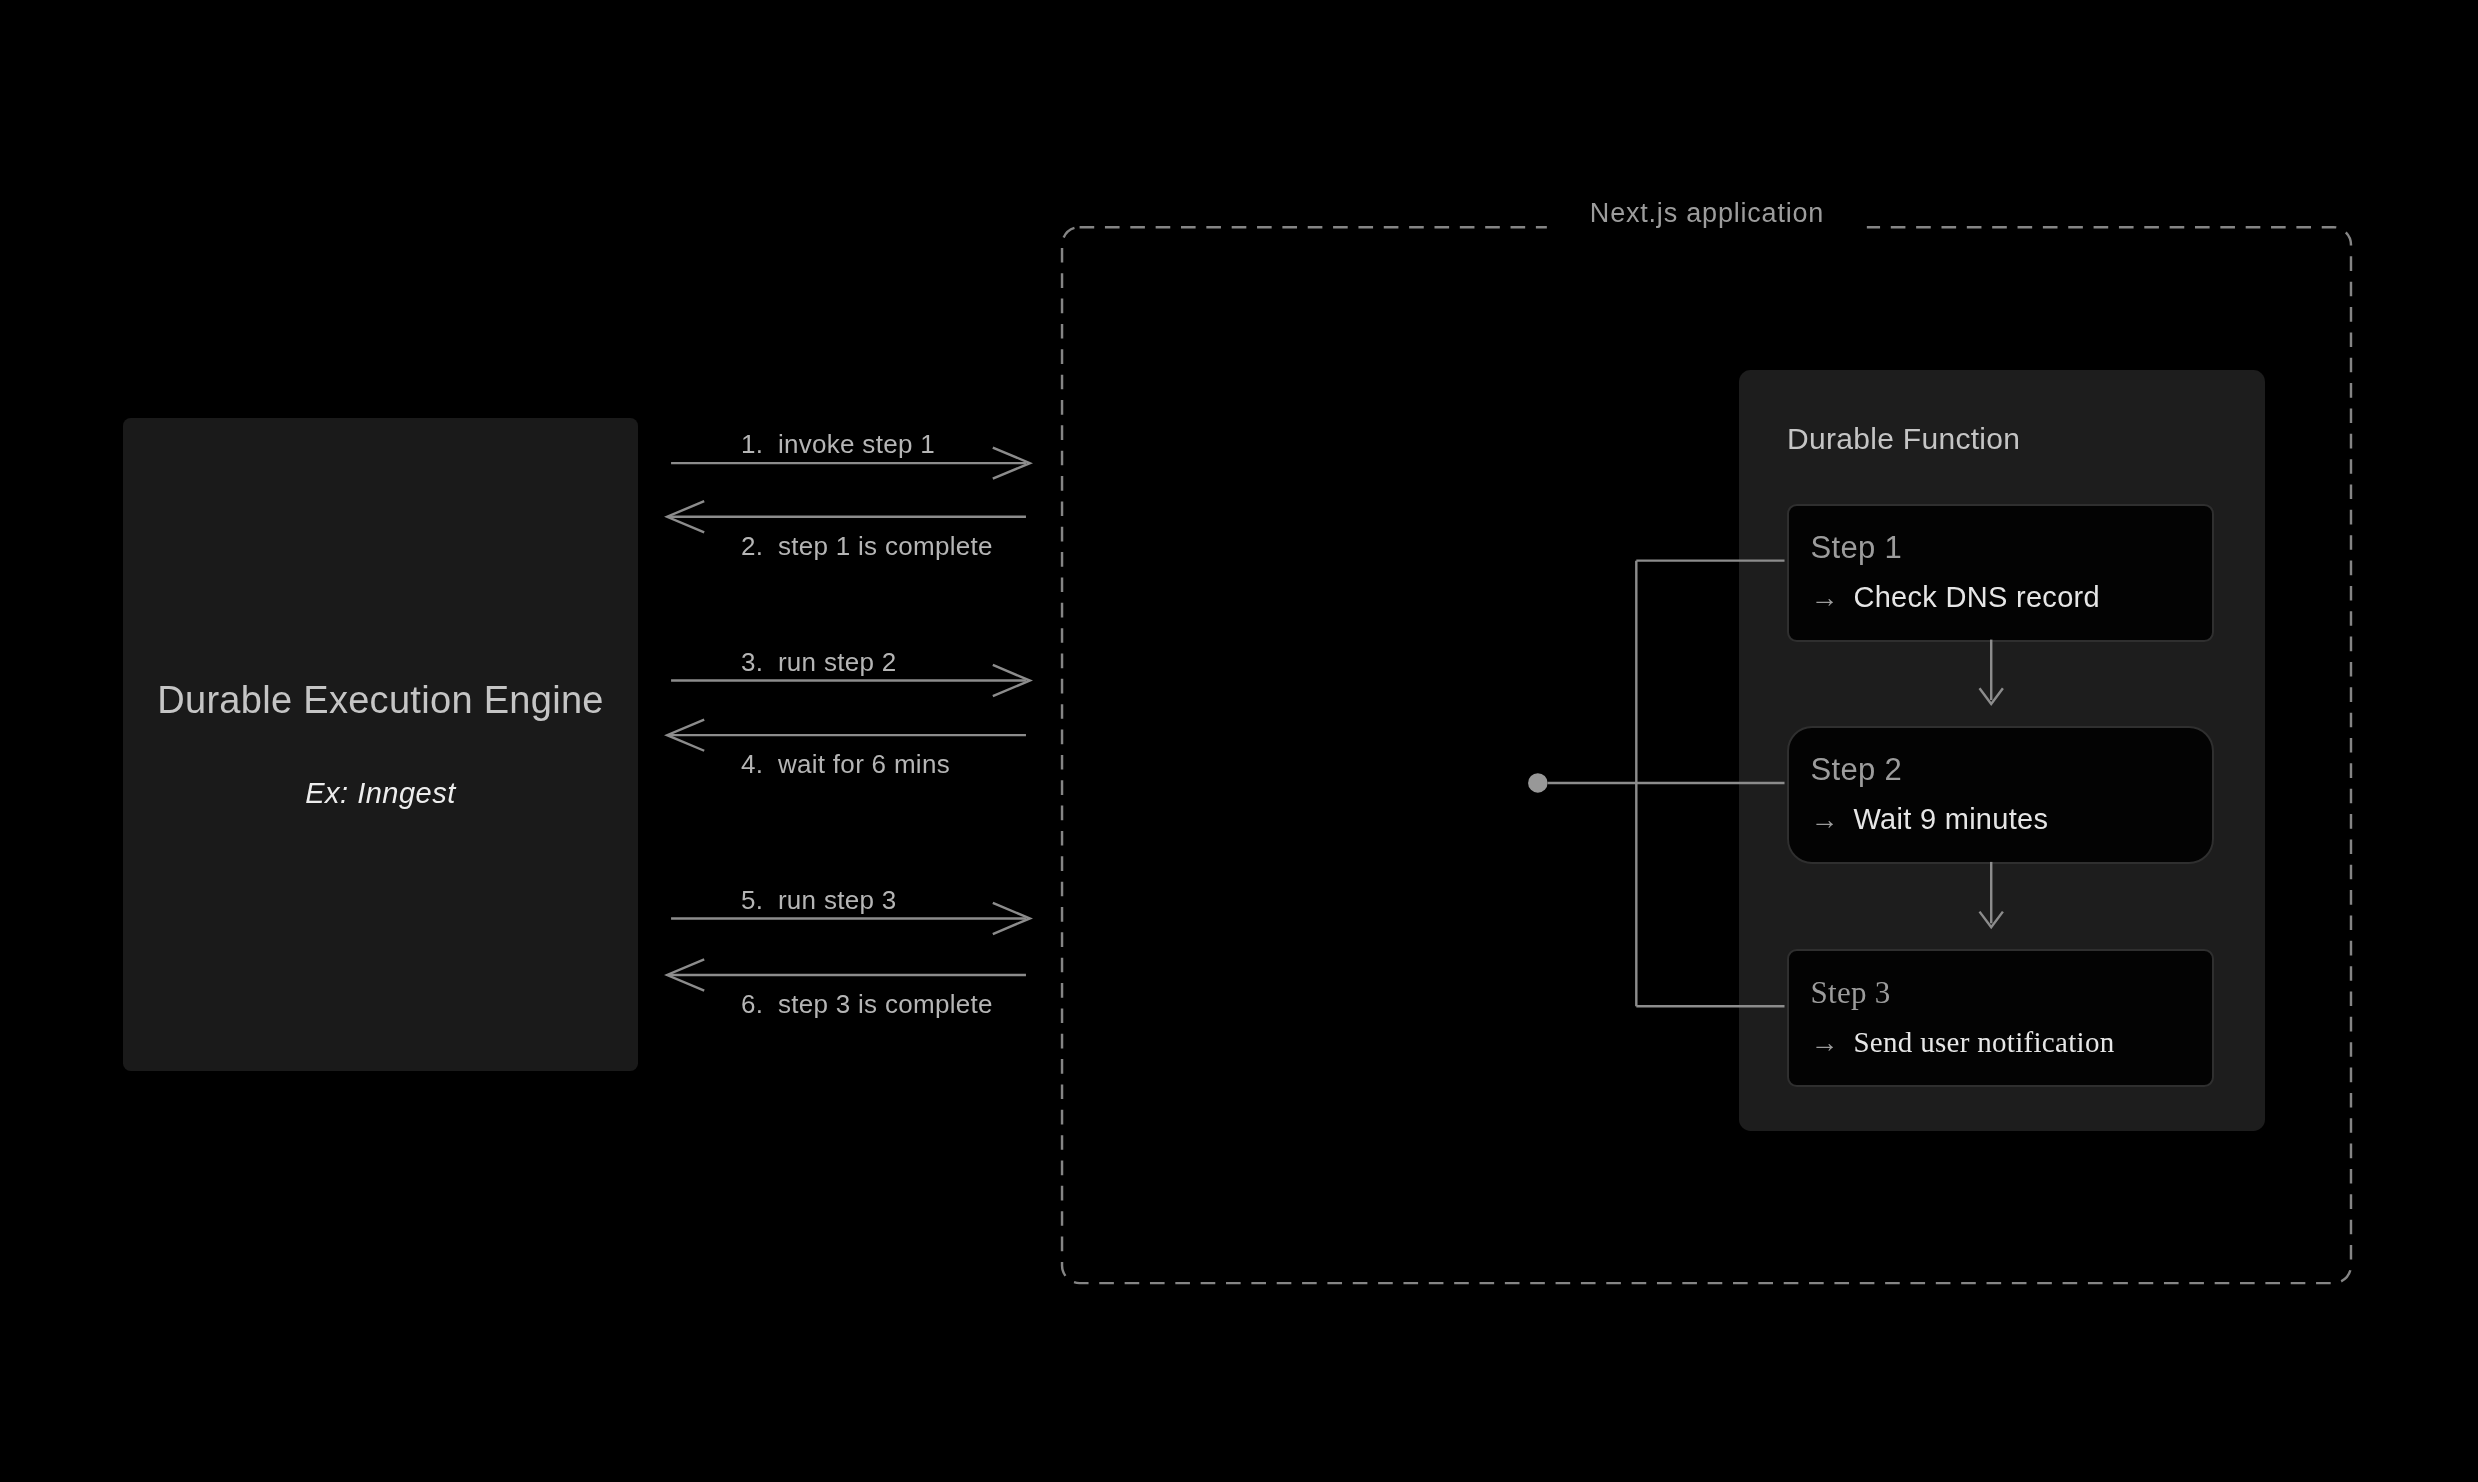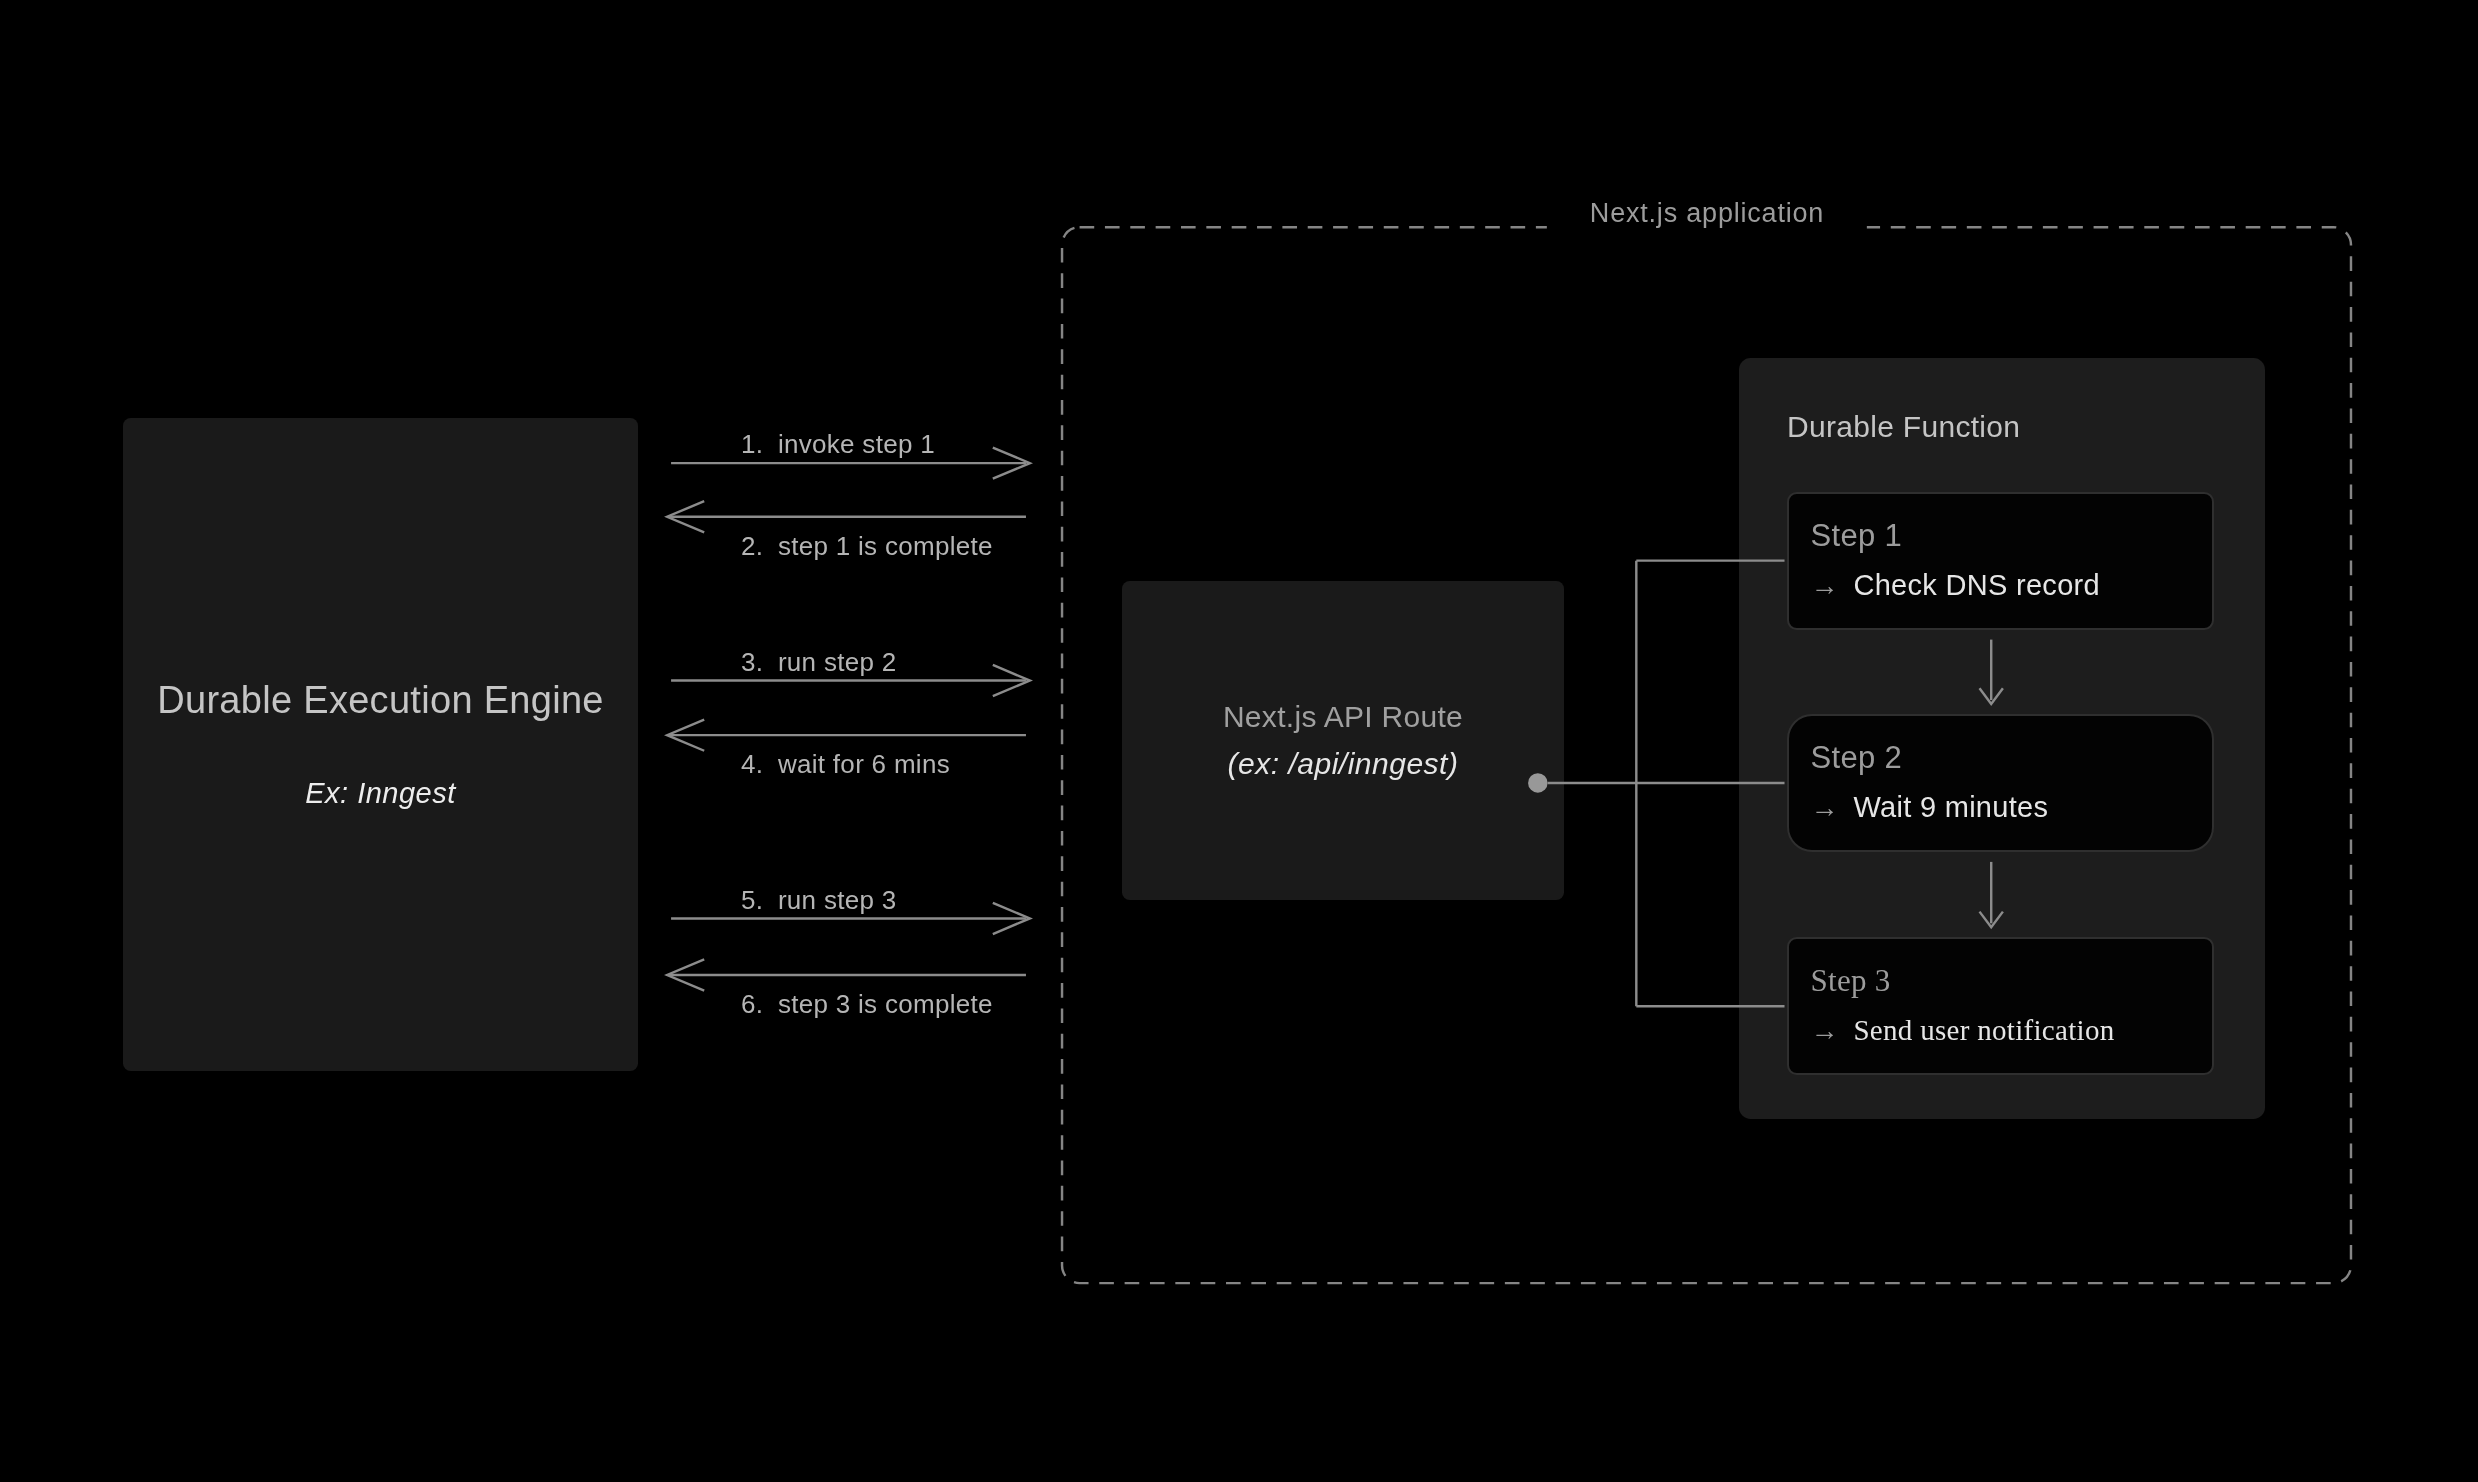--- a/index.html
+++ b/index.html
@@ -58,21 +58,21 @@
     position:absolute; left:1122px; top:581px; width:442px; height:319px;
     background: var(--node-bg); border-radius:7.8px;
     display:flex; flex-direction:column; align-items:center; justify-content:center; gap:13.7px;
     z-index:1;
   }
   .api-title { font-size:30px; color:#a0a0a0; letter-spacing:0.3px; }
   .api-sub   { font-size:30px; color: var(--text-bright); font-style:italic; letter-spacing:0.5px; }
 
   
   .df-panel {
-    position:absolute; left:1739px; top:358px; width:526px; height:761px;
+    position:absolute; left:1739px; top:370px; width:526px; height:761px;
     background: var(--panel-bg); border-radius:11.7px;
     z-index:1;
   }
   .df-title {
     position:absolute; left:48px; top:50px;
     font-size:30px; line-height:37px; color: var(--text-mid); letter-spacing:0.3px;
   }
   .step {
     position:absolute; left:48px; width:427px; height:138px;
     background: var(--step-bg);
@@ -124,24 +124,20 @@
   </div>
   <div class="msg-label" style="top:884px">
     <span class="msg-num">5.</span>
     <span>run step 3</span>
   </div>
   <div class="msg-label" style="top:988px">
     <span class="msg-num">6.</span>
     <span>step 3 is complete</span>
   </div>
 
-  <div class="api-box">
-    <div class="api-title">Next.js API Route</div>
-    <div class="api-sub">(ex: /api/inngest)</div>
-  </div>
 
   <div class="df-panel">
     <div class="df-title">Durable Function</div>
 
     <div class="step step-1">
       <div class="step-label">Step 1</div>
       <div class="step-action">
         <span class="step-arrow-icon">→</span>
         <span>Check DNS record</span>
       </div>

